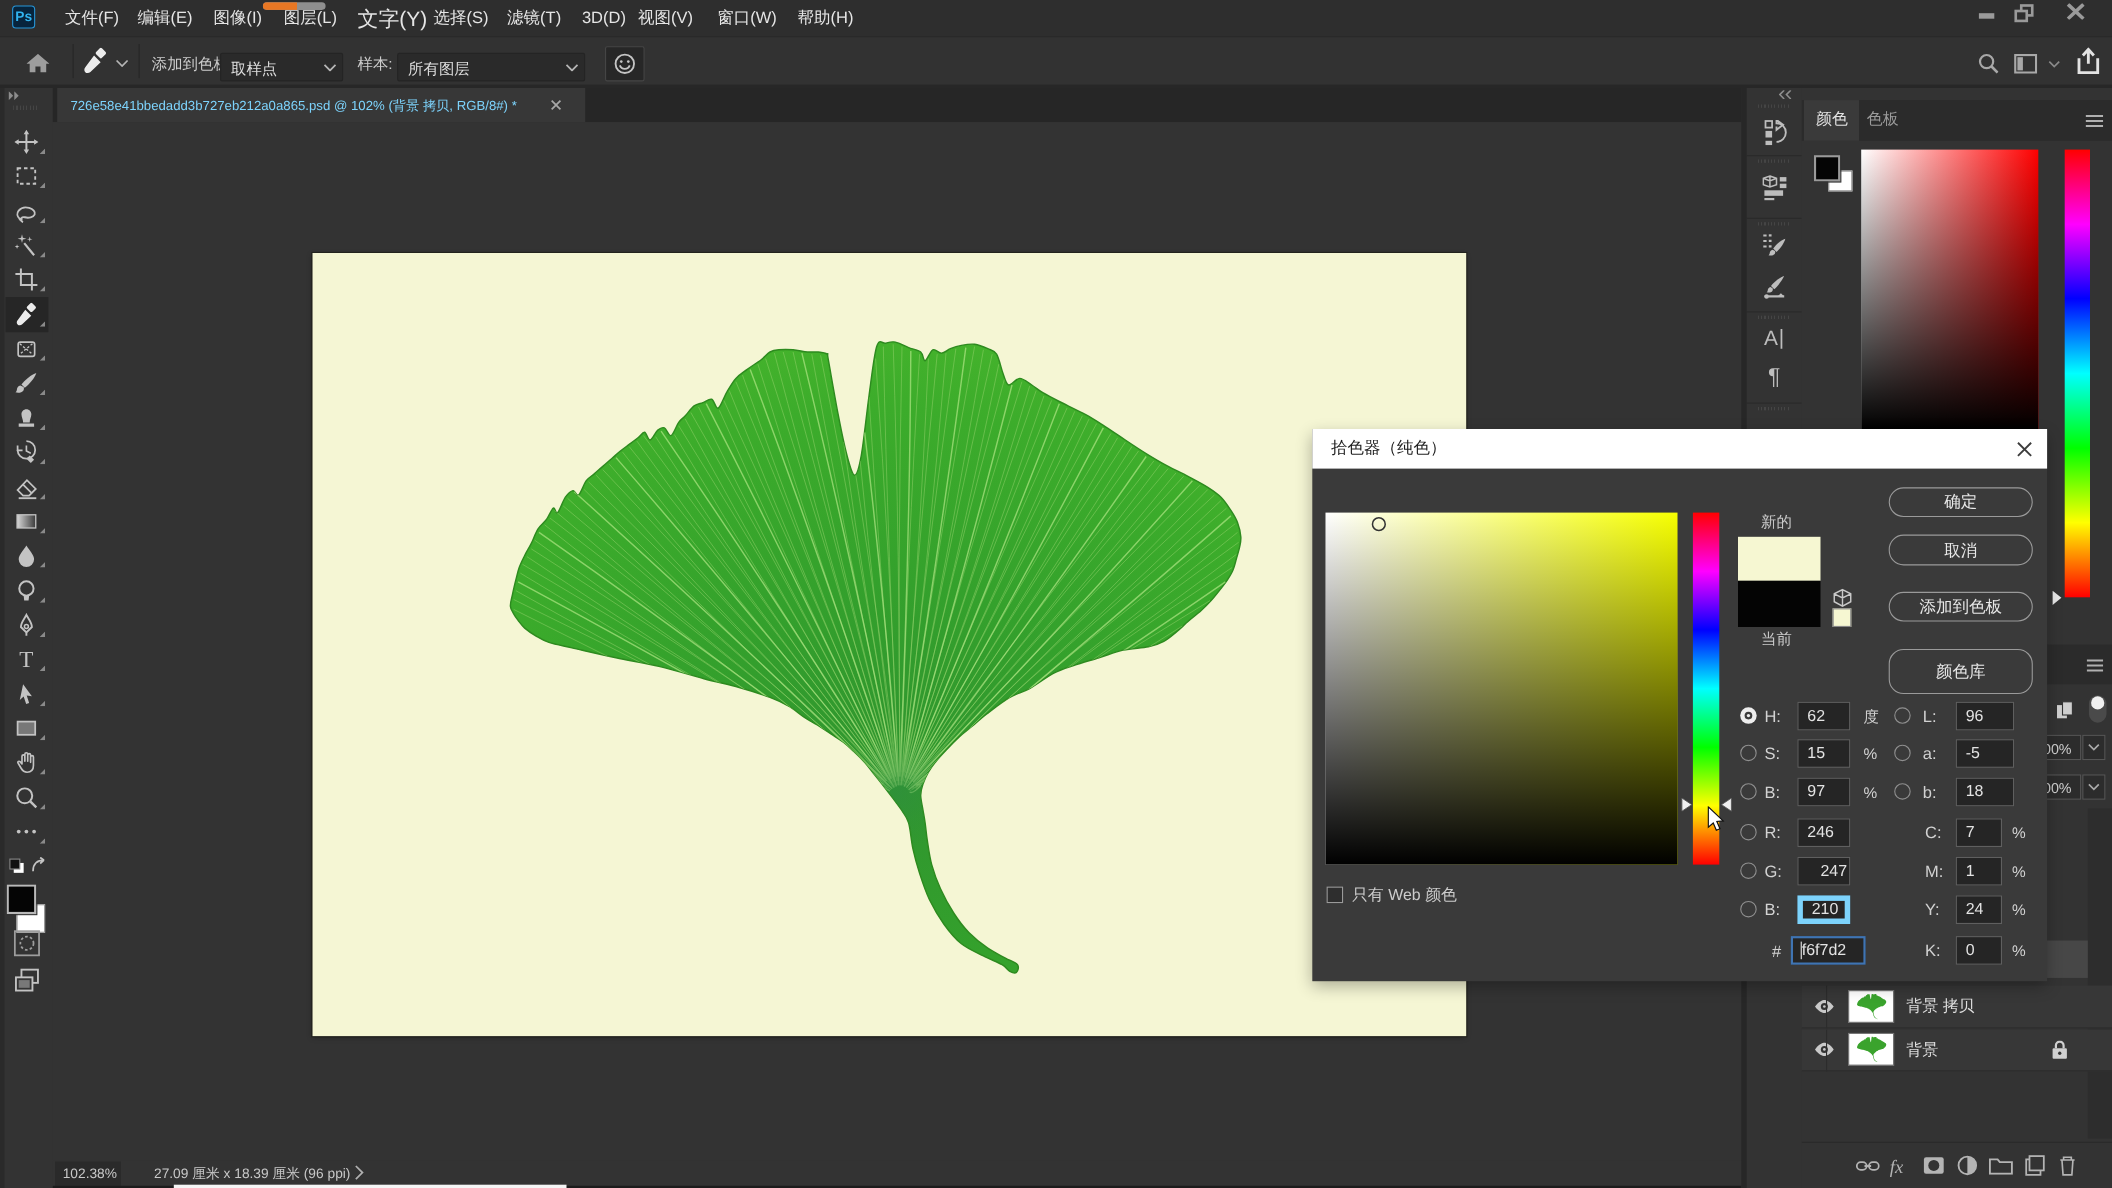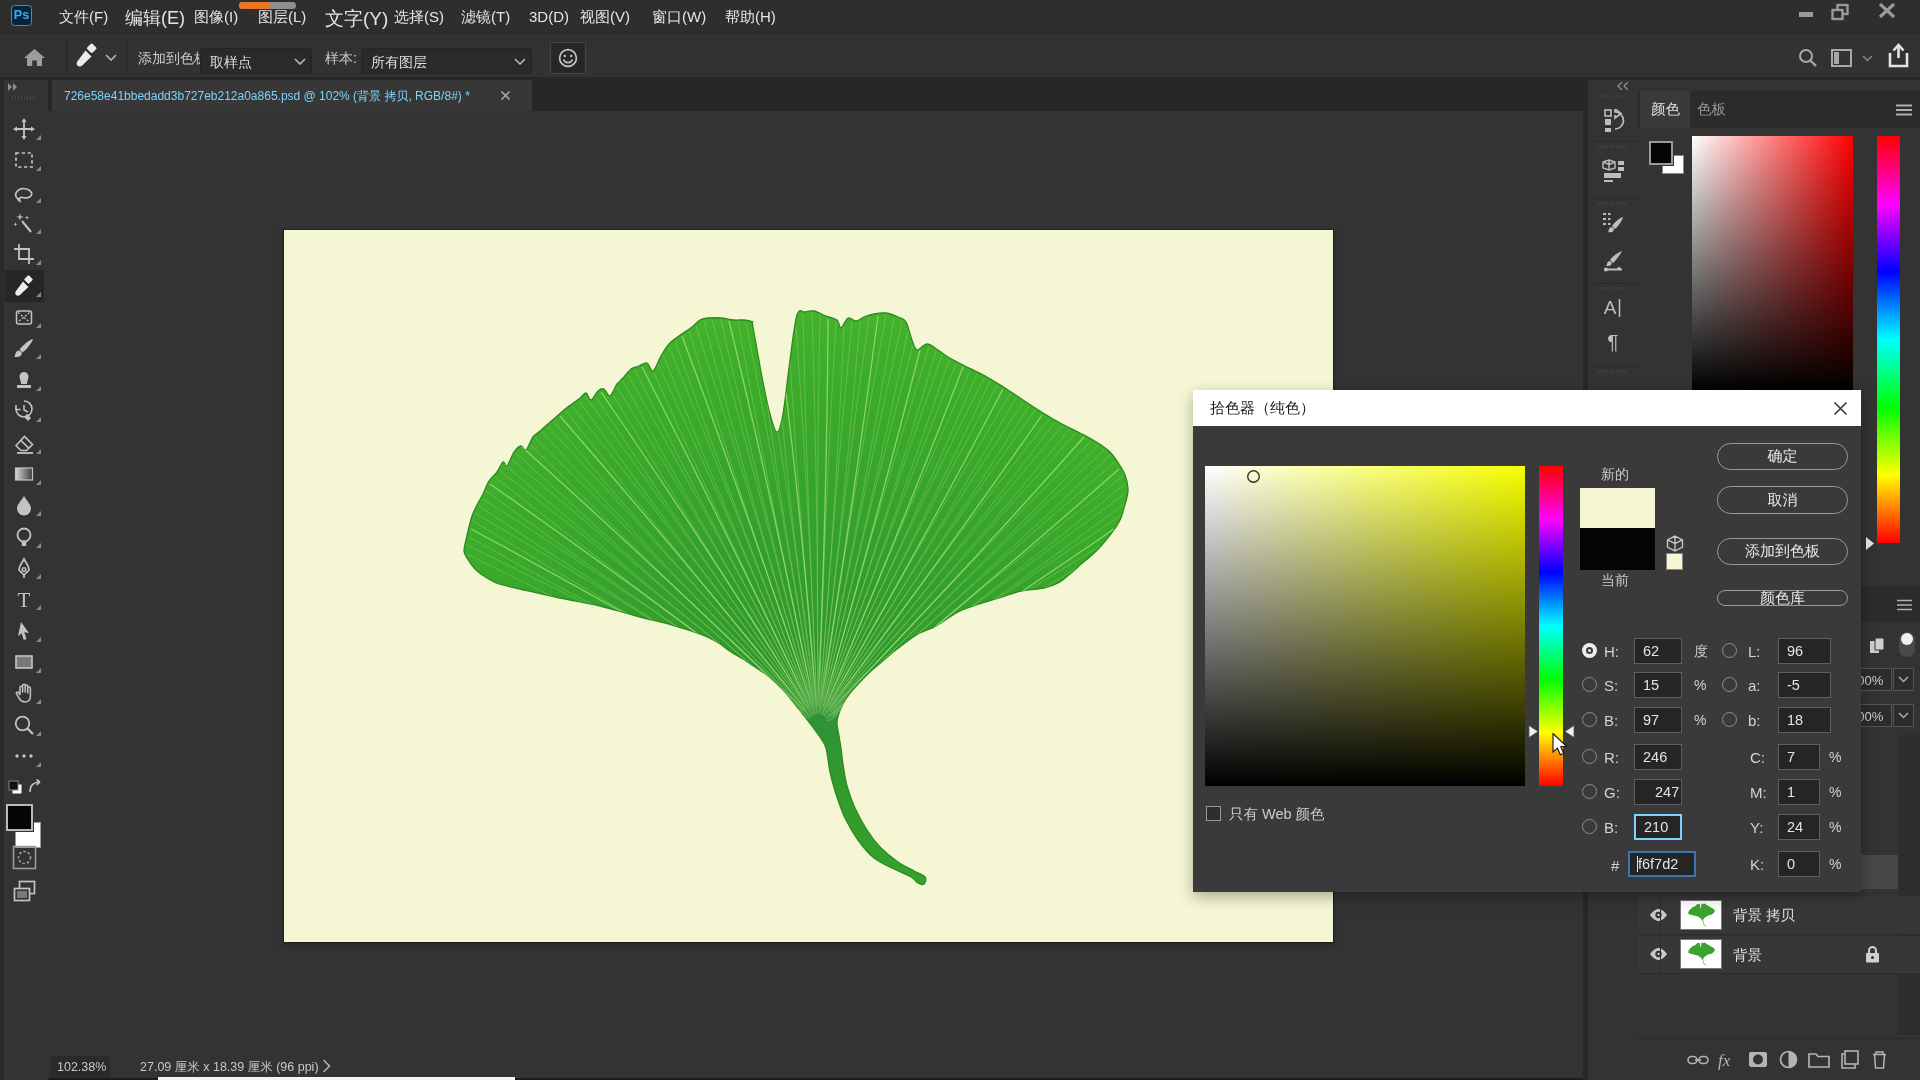--- a/index.html
+++ b/index.html
@@ -6,21 +6,21 @@
 font-family:"Liberation Sans",sans-serif;-webkit-font-smoothing:antialiased}
 .a{position:absolute}
 .tx{color:#e5e5e5;font-size:15px;line-height:1;white-space:nowrap}
 svg{display:block}
 </style></head>
 <body>
 
 <div class="a" style="left:0;top:0;width:1920px;height:34px;background:#2e2e2e"></div>
 <div class="a" style="left:11px;top:5px;width:21px;height:21px;background:#07243c;border:1.5px solid #2796d8;border-radius:3.5px;color:#31b4ef;font-size:12.5px;font-weight:bold;text-align:center;line-height:18px">Ps</div>
 <div class="a tx" style="left:59px;top:9px;font-size:15px">文件(F)</div>
-<div class="a tx" style="left:125px;top:9px;font-size:18px">编辑(E)</div>
+<div class="a tx" style="left:125px;top:9px;font-size:15px">编辑(E)</div>
 <div class="a tx" style="left:194px;top:9px;font-size:15px">图像(I)</div>
 <div class="a tx" style="left:258px;top:9px;font-size:15px">图层(L)</div>
 <div class="a tx" style="left:325px;top:9px;font-size:19px">文字(Y)</div>
 <div class="a tx" style="left:394px;top:9px;font-size:15px">选择(S)</div>
 <div class="a tx" style="left:461px;top:9px;font-size:15px">滤镜(T)</div>
 <div class="a tx" style="left:529px;top:9px;font-size:15px">3D(D)</div>
 <div class="a tx" style="left:580px;top:9px;font-size:15px">视图(V)</div>
 <div class="a tx" style="left:652px;top:9px;font-size:15px">窗口(W)</div>
 <div class="a tx" style="left:725px;top:9px;font-size:15px">帮助(H)</div>
 
@@ -600,21 +600,21 @@
 <div class="a" style="left:1580px;top:488px;width:75px;height:40px;background:#f6f7d2"></div>
 <div class="a" style="left:1580px;top:528px;width:75px;height:42px;background:#040404"></div>
 <div class="a tx" style="left:1601px;top:573px;font-size:14px;color:#c9c9c9">当前</div>
 <svg class="a" style="left:1666px;top:535px" width="18" height="17" viewBox="0 0 18 17">
  <path d="M9,1 L16.5,4.8 L16.5,12 L9,16 L1.5,12 L1.5,4.8 Z M9,1 L9,8.5 M1.5,4.8 L9,8.5 L16.5,4.8 M9,16 L9,8.5" fill="none" stroke="#c9c9c9" stroke-width="1.3"></path>
 </svg>
 <div class="a" style="left:1666px;top:553px;width:17px;height:17px;background:#f6f7d2;border:1px solid #888"></div>
 <div class="a" style="left:1717px;top:443px;width:131px;height:27px;border:1px solid #9a9a9a;border-radius:13.5px;color:#e8e8e8;font-size:15px;display:flex;align-items:center;justify-content:center">确定</div>
 <div class="a" style="left:1717px;top:486px;width:131px;height:28px;border:1px solid #9a9a9a;border-radius:13.5px;color:#e8e8e8;font-size:15px;display:flex;align-items:center;justify-content:center">取消</div>
 <div class="a" style="left:1717px;top:538px;width:131px;height:27px;border:1px solid #9a9a9a;border-radius:13.5px;color:#e8e8e8;font-size:15px;display:flex;align-items:center;justify-content:center">添加到色板</div>
-<div class="a" style="left:1717px;top:590px;width:131px;height:16px;border:1px solid #9a9a9a;border-radius:13.5px;color:#e8e8e8;font-size:15px;display:flex;align-items:center;justify-content:center">颜色库</div>
+<div class="a" style="left:1717px;top:590px;width:131px;height:41px;border:1px solid #9a9a9a;border-radius:13.5px;color:#e8e8e8;font-size:15px;display:flex;align-items:center;justify-content:center">颜色库</div>
 <div class="a" style="left:1582px;top:643px;width:15px;height:15px;border-radius:50%;background:#ededed"></div>
 <div class="a" style="left:1586px;top:647px;width:7px;height:7px;border-radius:50%;background:#3a3a3a"></div>
 <div class="a" style="left:1588px;top:649px;width:3px;height:3px;border-radius:50%;background:#ededed"></div>
 <div class="a tx" style="left:1604px;top:644px;font-size:15px;color:#d2d2d2">H:</div>
 <div class="a" style="left:1634px;top:638px;width:48px;height:26px;background:#252525;border:1px solid #5f5f5f;color:#e3e3e3;font-size:14.5px;display:flex;align-items:center;padding-left:8px">62</div>
 <div class="a tx" style="left:1694px;top:644px;font-size:14px;color:#d2d2d2">度</div>
 <div class="a" style="left:1582px;top:677px;width:15px;height:15px;border-radius:50%;border:1.5px solid #8f8f8f"></div>
 <div class="a tx" style="left:1604px;top:678px;font-size:15px;color:#d2d2d2">S:</div>
 <div class="a" style="left:1634px;top:672px;width:48px;height:26px;background:#252525;border:1px solid #5f5f5f;color:#e3e3e3;font-size:14.5px;display:flex;align-items:center;padding-left:8px">15</div>
 <div class="a tx" style="left:1694px;top:678px;font-size:14px;color:#d2d2d2">%</div>
@@ -623,21 +623,21 @@
 <div class="a" style="left:1634px;top:707px;width:48px;height:26px;background:#252525;border:1px solid #5f5f5f;color:#e3e3e3;font-size:14.5px;display:flex;align-items:center;padding-left:8px">97</div>
 <div class="a tx" style="left:1694px;top:713px;font-size:14px;color:#d2d2d2">%</div>
 <div class="a" style="left:1582px;top:749px;width:15px;height:15px;border-radius:50%;border:1.5px solid #8f8f8f"></div>
 <div class="a tx" style="left:1604px;top:750px;font-size:15px;color:#d2d2d2">R:</div>
 <div class="a" style="left:1634px;top:744px;width:48px;height:26px;background:#252525;border:1px solid #5f5f5f;color:#e3e3e3;font-size:14.5px;display:flex;align-items:center;padding-left:8px">246</div>
 <div class="a" style="left:1582px;top:784px;width:15px;height:15px;border-radius:50%;border:1.5px solid #8f8f8f"></div>
 <div class="a tx" style="left:1604px;top:785px;font-size:15px;color:#d2d2d2">G:</div>
 <div class="a" style="left:1634px;top:779px;width:48px;height:26px;background:#252525;border:1px solid #5f5f5f;color:#e3e3e3;font-size:14.5px;display:flex;align-items:center;padding-left:20px">247</div>
 <div class="a" style="left:1582px;top:819px;width:15px;height:15px;border-radius:50%;border:1.5px solid #8f8f8f"></div>
 <div class="a tx" style="left:1604px;top:820px;font-size:15px;color:#d2d2d2">B:</div>
-<div class="a" style="left:1634px;top:814px;width:48px;height:26px;background:#252525;border:2px solid #7dd3fc;color:#e3e3e3;font-size:14.5px;display:flex;align-items:center;padding-left:8px">210</div>
+<div class="a" style="left:1634px;top:814px;width:48px;height:26px;background:#252525;border:5px solid #7dd3fc;color:#e3e3e3;font-size:14.5px;display:flex;align-items:center;padding-left:8px">210</div>
 <div class="a" style="left:1722px;top:643px;width:15px;height:15px;border-radius:50%;border:1.5px solid #8f8f8f"></div>
 <div class="a tx" style="left:1748px;top:644px;font-size:15px;color:#d2d2d2">L:</div>
 <div class="a" style="left:1778px;top:638px;width:53px;height:26px;background:#252525;border:1px solid #5f5f5f;color:#e3e3e3;font-size:14.5px;display:flex;align-items:center;padding-left:8px">96</div>
 <div class="a" style="left:1722px;top:677px;width:15px;height:15px;border-radius:50%;border:1.5px solid #8f8f8f"></div>
 <div class="a tx" style="left:1748px;top:678px;font-size:15px;color:#d2d2d2">a:</div>
 <div class="a" style="left:1778px;top:672px;width:53px;height:26px;background:#252525;border:1px solid #5f5f5f;color:#e3e3e3;font-size:14.5px;display:flex;align-items:center;padding-left:8px">-5</div>
 <div class="a" style="left:1722px;top:712px;width:15px;height:15px;border-radius:50%;border:1.5px solid #8f8f8f"></div>
 <div class="a tx" style="left:1748px;top:713px;font-size:15px;color:#d2d2d2">b:</div>
 <div class="a" style="left:1778px;top:707px;width:53px;height:26px;background:#252525;border:1px solid #5f5f5f;color:#e3e3e3;font-size:14.5px;display:flex;align-items:center;padding-left:8px">18</div>
 <div class="a tx" style="left:1750px;top:750px;font-size:15px;color:#d2d2d2">C:</div>

